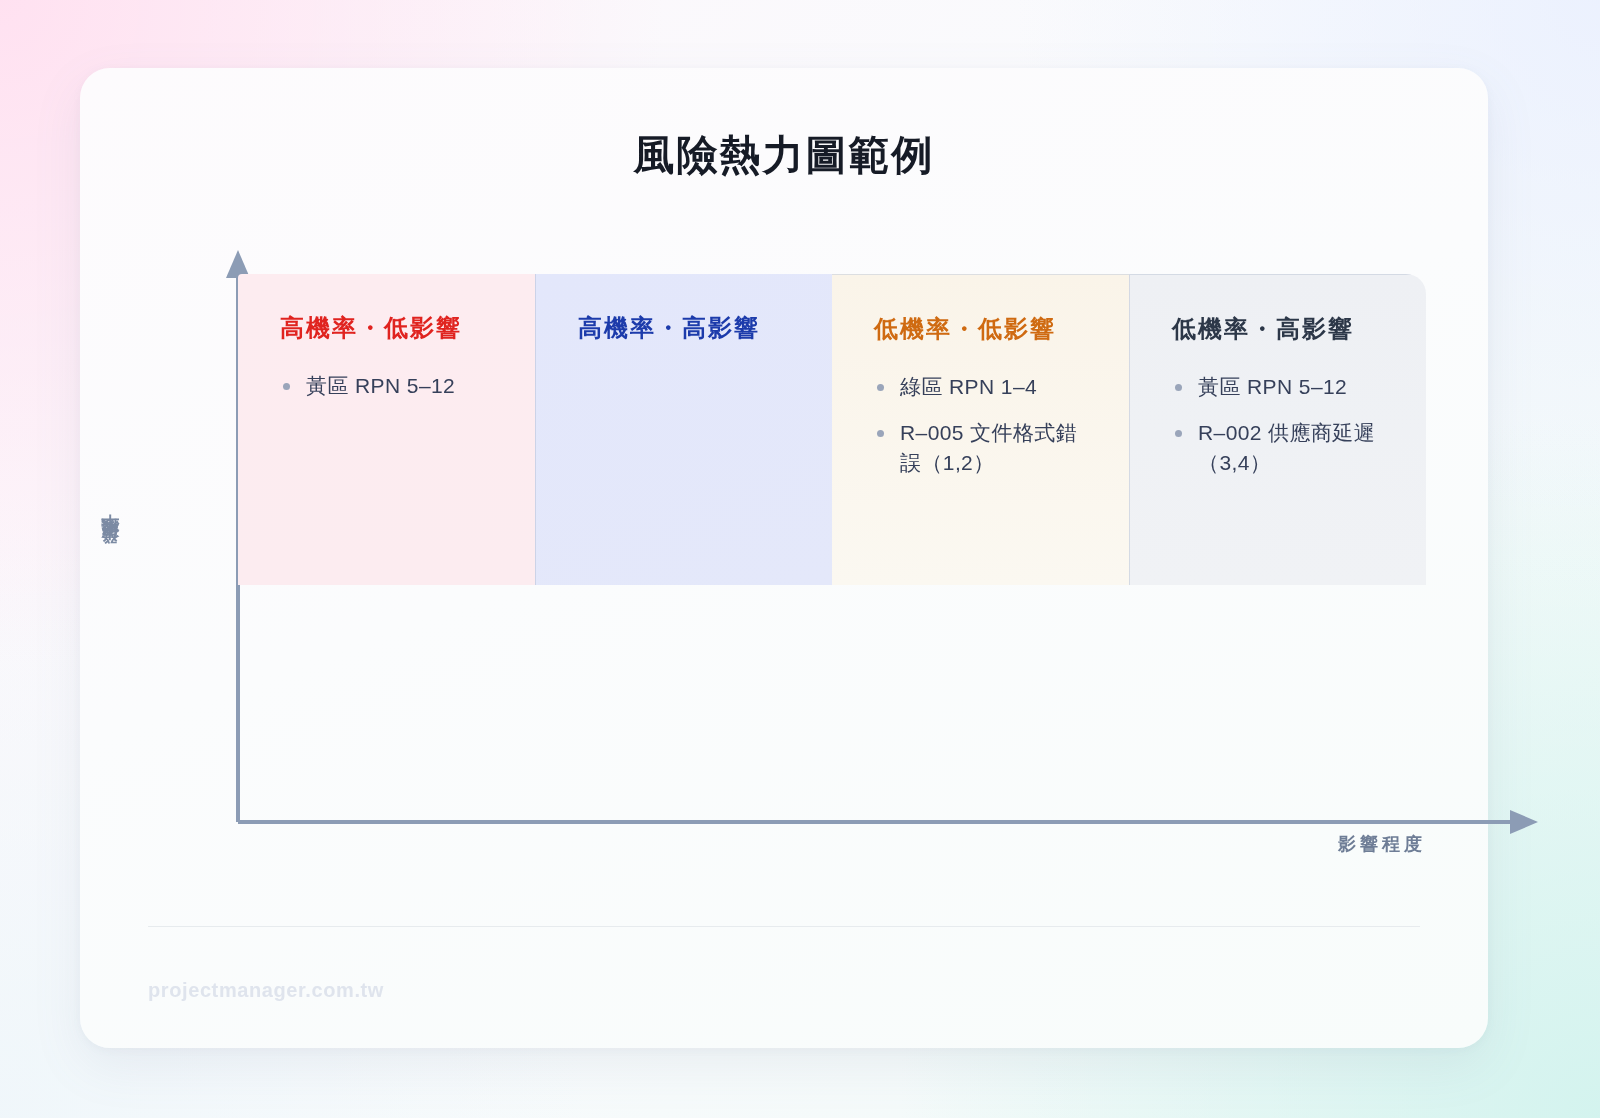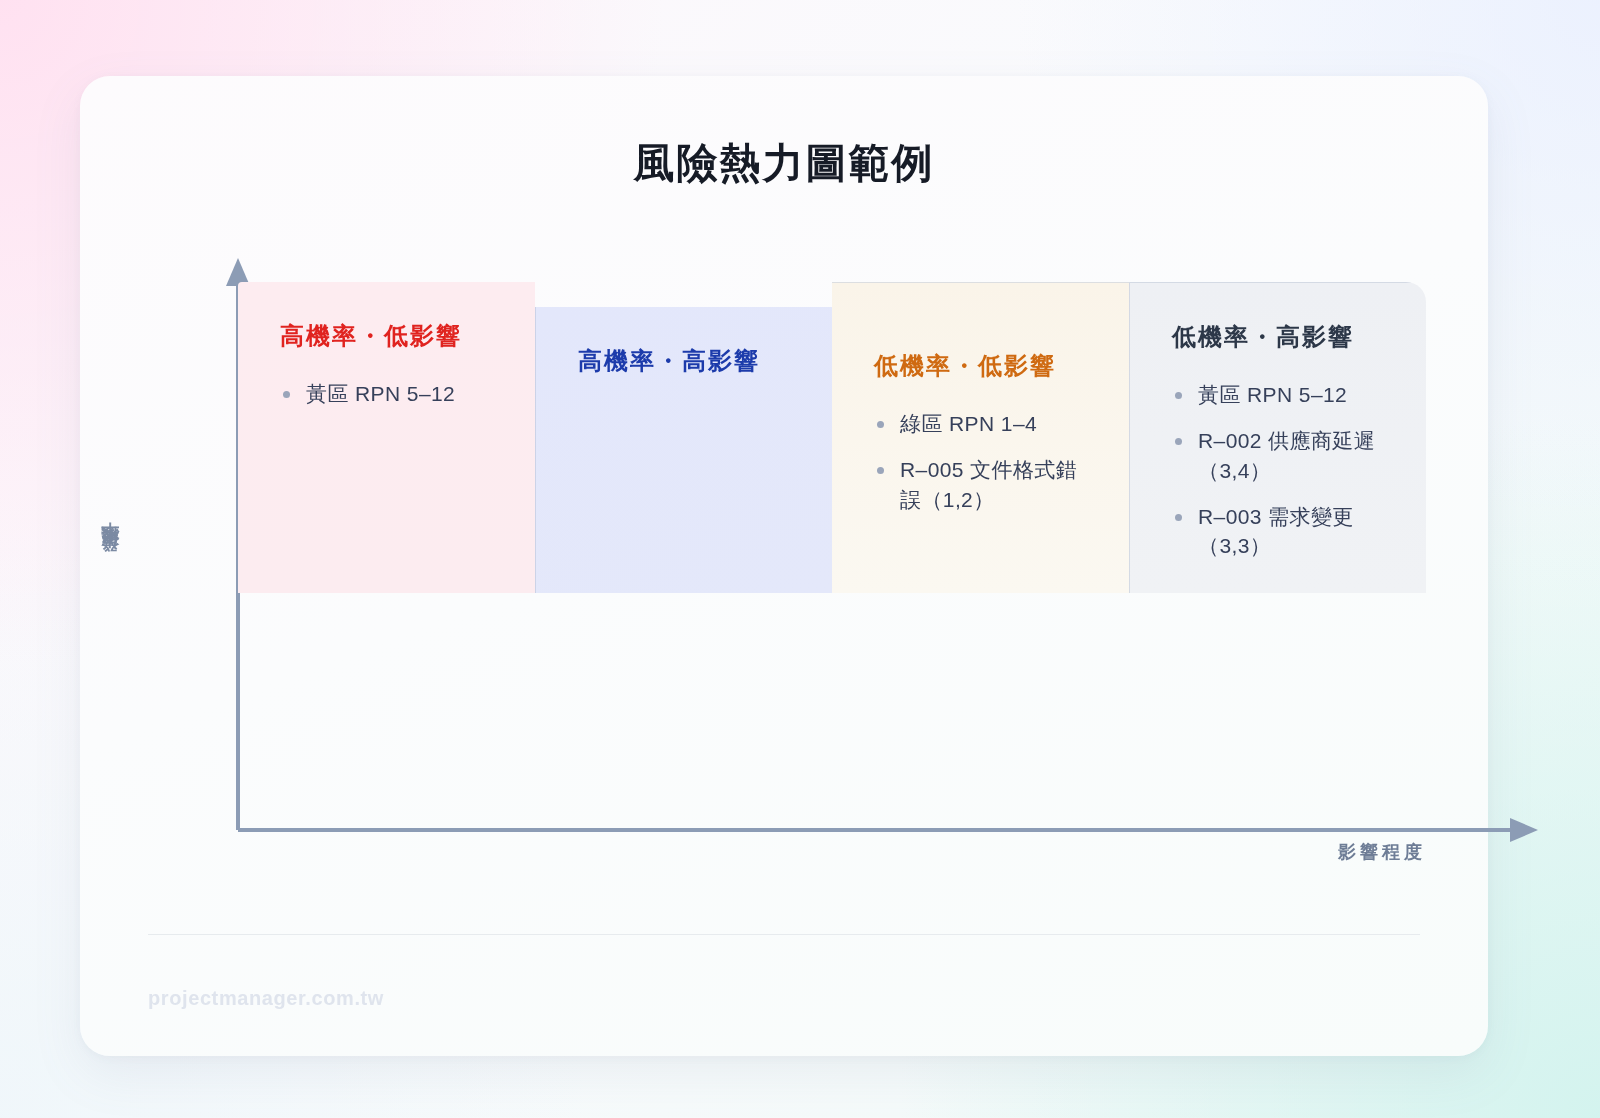--- a/index.html
+++ b/index.html
@@ -20,21 +20,21 @@
       radial-gradient(circle at 100% 0%, rgba(232, 238, 255, 0.75) 0%, rgba(232, 238, 255, 0) 30%),
       radial-gradient(circle at 0% 100%, rgba(238, 246, 250, 0.85) 0%, rgba(238, 246, 250, 0) 30%),
       linear-gradient(135deg, #fdf6fb 0%, #f9fbfd 48%, #f0f9f7 100%);
     position: relative;
   }
 
   
   .card {
     position: absolute;
     left: 80px;
-    top: 76px;
+    top: 68px;
     width: 1408px;
     height: 980px;
     background: linear-gradient(160deg, #fdfbfd 0%, #fbfcfd 45%, #f8fcfb 100%);
     border-radius: 30px;
     box-shadow: 0 18px 50px rgba(120, 130, 160, 0.10),
                 0 2px 8px rgba(120, 130, 160, 0.06);
   }
 
   
   .header { padding-top: 62px; text-align: center; }
@@ -110,38 +110,38 @@
     display: grid;
     grid-template-columns: 1fr 1fr 1fr 1fr;
     grid-template-rows: 1fr 1fr;
     border-radius: 4px 20px 16px 4px;
     overflow: hidden;
   }
 
   .quad { position: relative; padding: 40px 42px 0 42px; }
 
   .quad.tl { background: linear-gradient(180deg, #fdecf0 0%, #fcecf0 100%); }
-  .quad.tr { background: linear-gradient(160deg, #e3e7fb 0%, #e4e8fa 100%); margin-top: 25px; }
+  .quad.tr { background: linear-gradient(160deg, #e3e7fb 0%, #e4e8fa 100%); }
   .quad.bl { background: linear-gradient(180deg, #faf4e9 0%, #fbf8f1 100%); }
   .quad.br { background: linear-gradient(180deg, #eef0f4 0%, #f0f2f5 100%); }
 
   .quad.tr, .quad.br { border-left: 1.5px solid rgba(150, 163, 190, 0.30); }
   .quad.bl, .quad.br { border-top: 1.5px solid rgba(150, 163, 190, 0.30); }
 
   .quad-title {
     font-size: 24px;
     font-weight: 700;
     letter-spacing: 2px;
     margin-bottom: 28px;
     line-height: 1.2;
   }
 
   .quad.tl .quad-title { color: #e0231f; }
   .quad.tr .quad-title { color: #1c3bab; }
-  .quad.bl .quad-title { color: #cf6a11; margin-top: 29px; }
+  .quad.bl .quad-title { color: #cf6a11; }
   .quad.br .quad-title { color: #2c3748; }
 
   .quad-list { list-style: none; }
 
   .quad-list li {
     position: relative;
     padding-left: 26px;
     font-size: 21px;
     color: #36405a;
     line-height: 1.4;
@@ -224,21 +224,20 @@
           <li>綠區 RPN 1–4</li>
           <li>R–005 文件格式錯誤（1,2）</li>
         </ul>
       </div>
 
       <div class="quad br">
         <div class="quad-title">低機率・高影響</div>
         <ul class="quad-list">
           <li>黃區 RPN 5–12</li>
           <li>R–002 供應商延遲（3,4）</li>
-          <li>R–003 需求變更（3,3）</li>
         </ul>
       </div>
 
     </div>
 
     <div class="x-axis-label">影響程度</div>
 
   </div>
 
   <div class="footer">

